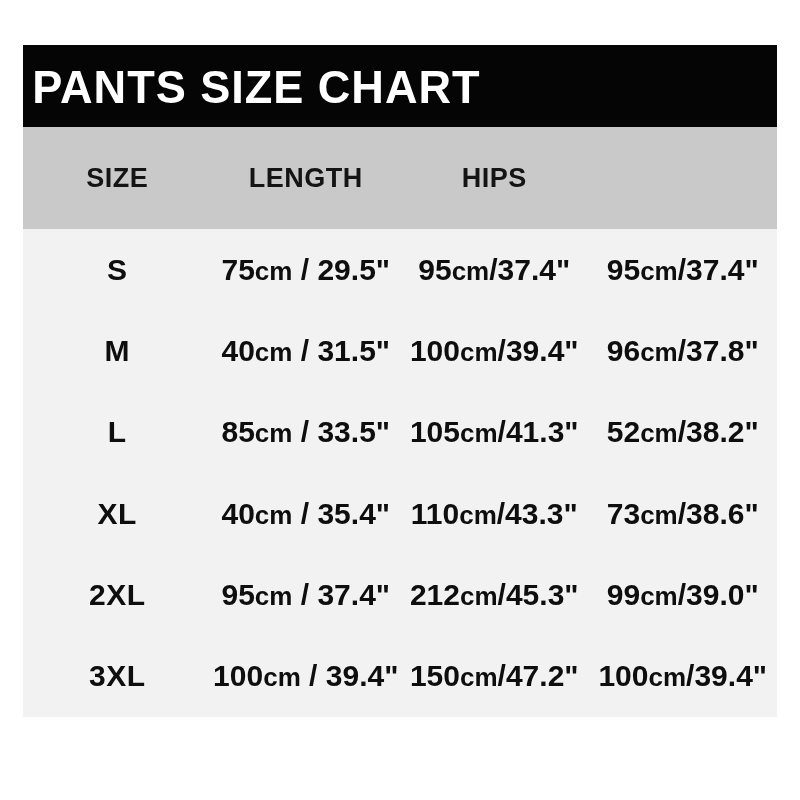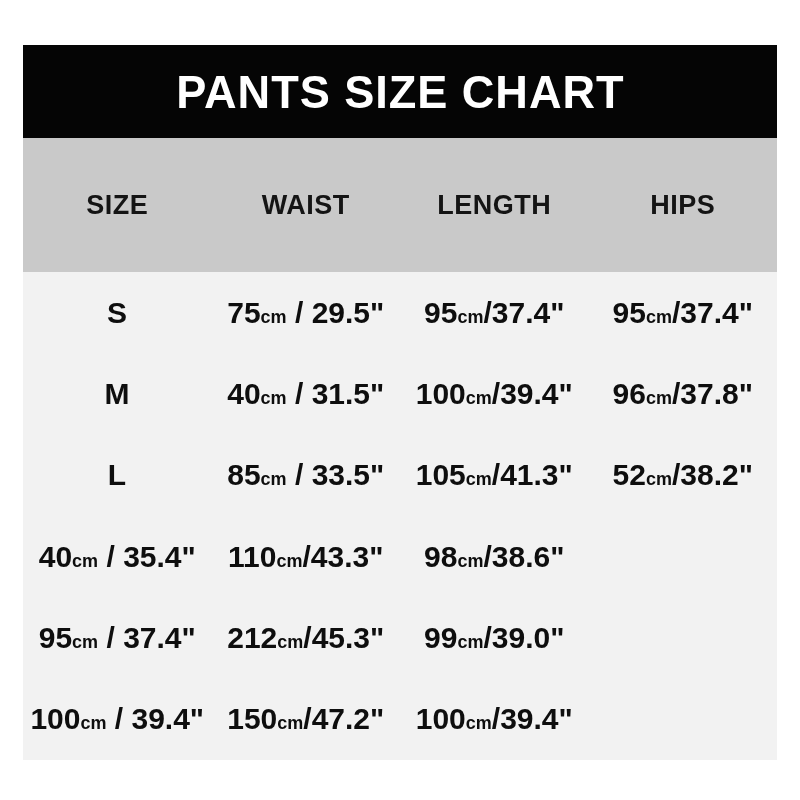--- a/index.html
+++ b/index.html
@@ -11,35 +11,34 @@
     font-family: "Liberation Sans", sans-serif;
     overflow: hidden;
   }
   .sheet {
     position: absolute;
     left: 23px;
     top: 45px;
     width: 754px;
   }
   .title-bar {
-    height: 93px;
+    height: 82px;
     background: #050505;
     display: flex;
     align-items: center;
-    justify-content: center;
   }
   .title-bar span {
     color: #ffffff;
     font-size: 47px;
     font-weight: bold;
     letter-spacing: 1px;
     transform: scaleX(0.96);
   }
   .header-row {
-    height: 134px;
+    height: 102px;
     background: #c9c9c9;
     display: flex;
     align-items: center;
   }
   .col, .cell {
     width: 25%;
     text-align: center;
   }
   .header-row .col {
     font-size: 27px;
@@ -58,34 +57,33 @@
     display: flex;
     align-items: center;
   }
   .cell {
     font-weight: bold;
     color: #0e0e0e;
     white-space: nowrap;
   }
   .size-label { font-size: 30px; letter-spacing: 0.5px; }
   .num  { font-size: 30px; }
-  .unit { font-size: 18px; }
+  .unit { font-size: 26px; }
   .sep  { font-size: 30px; white-space: pre; }
 </style>
 </head>
 <body>
 
 <div class="sheet">
   <div class="title-bar">
     <span>PANTS SIZE CHART</span>
   </div>
 
   <div class="header-row">
     <div class="col">SIZE</div>
-    <div class="col">WAIST</div>
     <div class="col">LENGTH</div>
     <div class="col">HIPS</div>
   </div>
 
   <div class="table-body">
   <div class="row">
     <div class="cell">
       <span class="size-label">S</span>
     </div>
     <div class="cell">
@@ -124,43 +122,52 @@
     <div class="cell">
       <span class="num">105</span><span class="unit">cm</span><span class="sep">/</span><span class="num">41.3"</span>
     </div>
     <div class="cell">
       <span class="num">52</span><span class="unit">cm</span><span class="sep">/</span><span class="num">38.2"</span>
     </div>
   </div>
 
   <div class="row">
     <div class="cell">
+      <span class="size-label">XL</span>
+    </div>
+    <div class="cell">
       <span class="num">40</span><span class="unit">cm</span><span class="sep"> / </span><span class="num">35.4"</span>
     </div>
     <div class="cell">
       <span class="num">110</span><span class="unit">cm</span><span class="sep">/</span><span class="num">43.3"</span>
     </div>
     <div class="cell">
-      <span class="num">98</span><span class="unit">cm</span><span class="sep">/</span><span class="num">38.6"</span>
+      <span class="num">73</span><span class="unit">cm</span><span class="sep">/</span><span class="num">38.6"</span>
     </div>
   </div>
 
   <div class="row">
+    <div class="cell">
+      <span class="size-label">2XL</span>
+    </div>
     <div class="cell">
       <span class="num">95</span><span class="unit">cm</span><span class="sep"> / </span><span class="num">37.4"</span>
     </div>
     <div class="cell">
       <span class="num">212</span><span class="unit">cm</span><span class="sep">/</span><span class="num">45.3"</span>
     </div>
     <div class="cell">
       <span class="num">99</span><span class="unit">cm</span><span class="sep">/</span><span class="num">39.0"</span>
     </div>
   </div>
 
   <div class="row">
+    <div class="cell">
+      <span class="size-label">3XL</span>
+    </div>
     <div class="cell">
       <span class="num">100</span><span class="unit">cm</span><span class="sep"> / </span><span class="num">39.4"</span>
     </div>
     <div class="cell">
       <span class="num">150</span><span class="unit">cm</span><span class="sep">/</span><span class="num">47.2"</span>
     </div>
     <div class="cell">
       <span class="num">100</span><span class="unit">cm</span><span class="sep">/</span><span class="num">39.4"</span>
     </div>
   </div>

